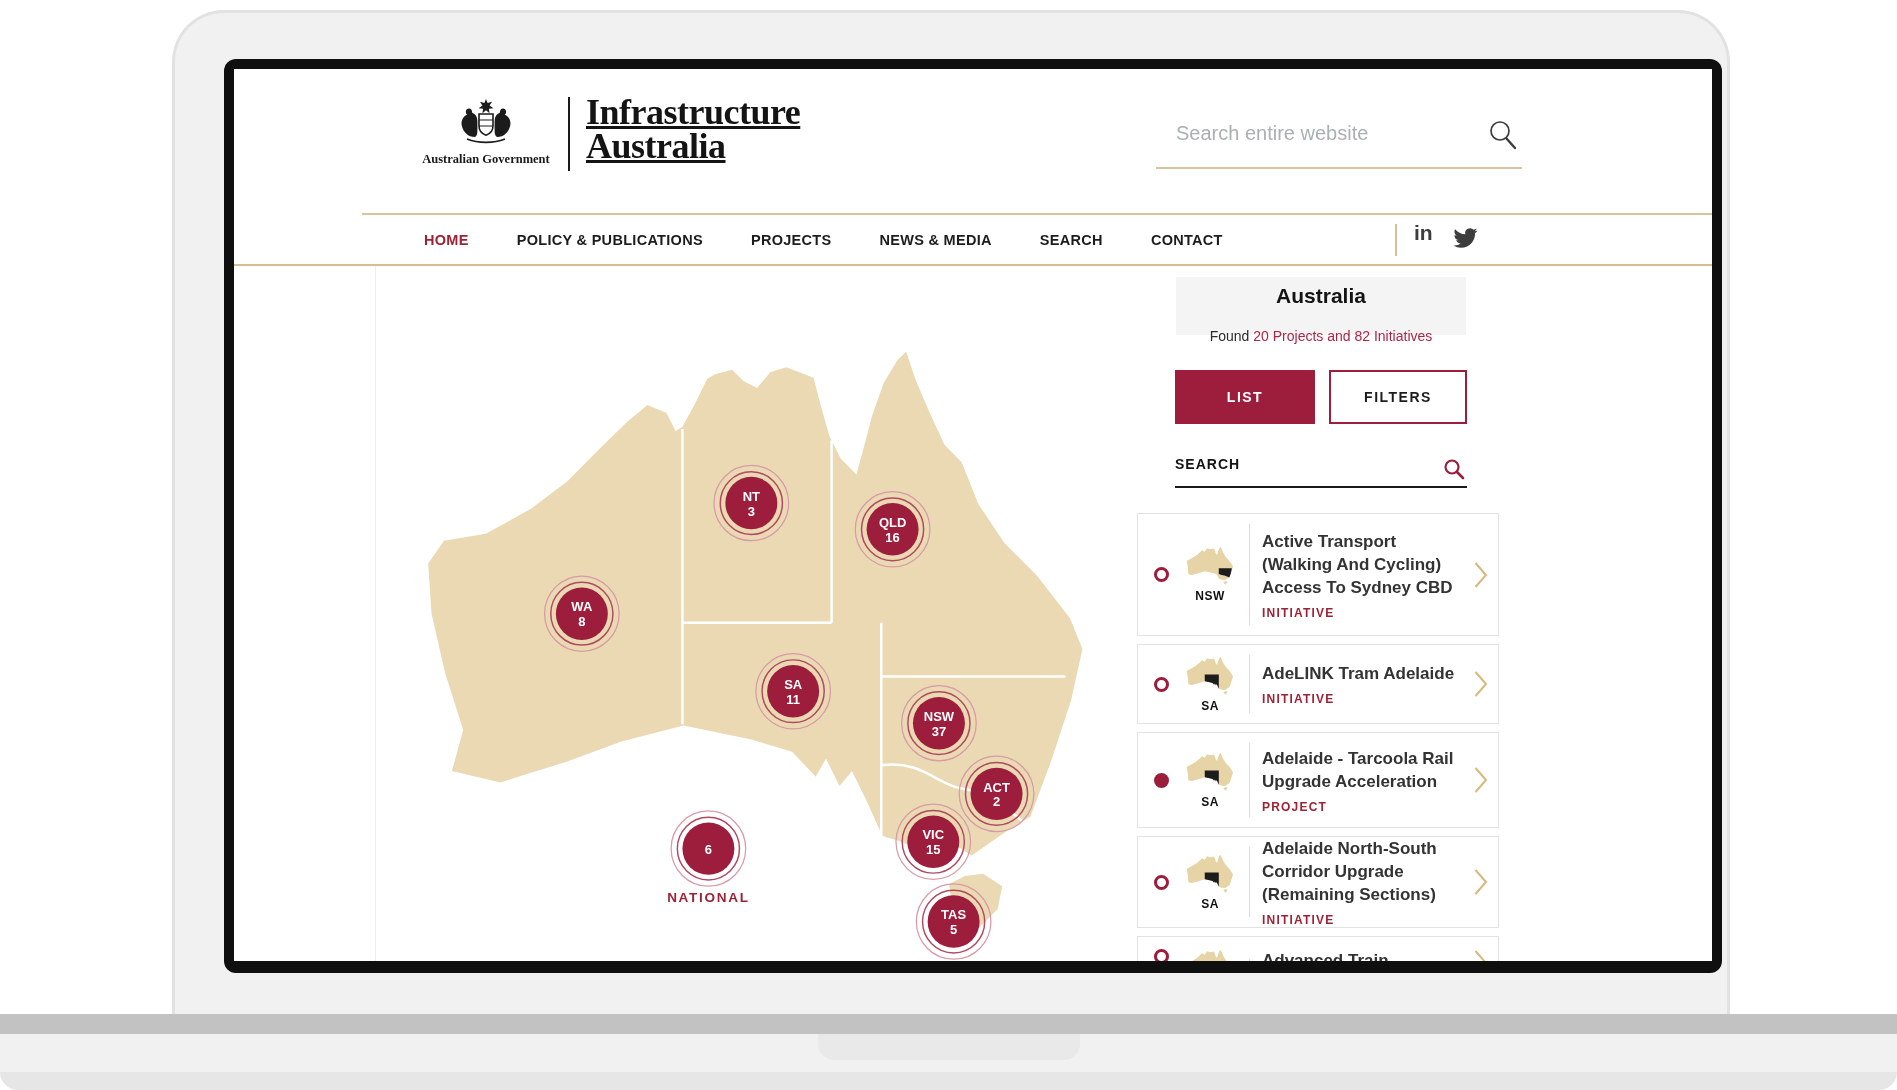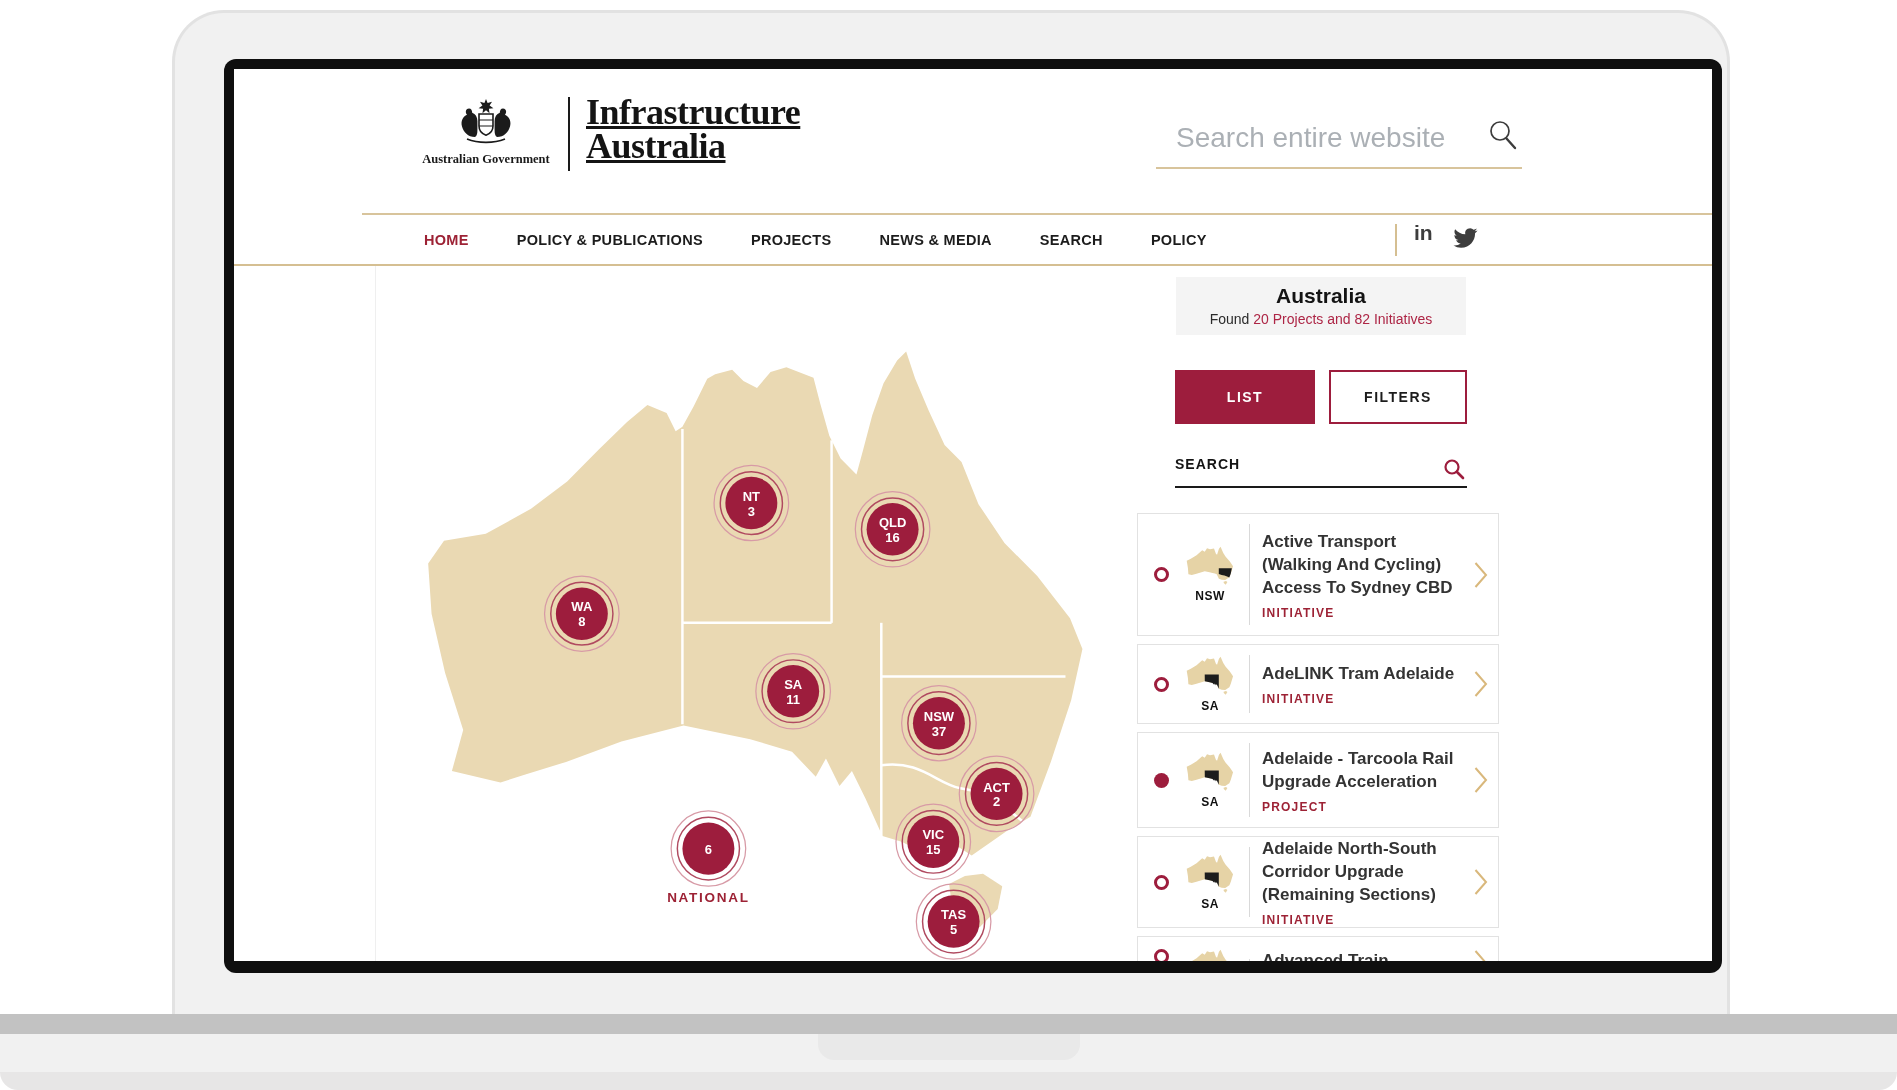--- a/index.html
+++ b/index.html
@@ -17,21 +17,21 @@
   .notch{position:absolute;left:calc(50% - 131px);top:0;width:262px;height:26px;background:#e9e9e9;border-radius:0 0 16px 16px;}
   .base-edge{position:absolute;left:0;top:1072px;width:1897px;height:18px;background:#e7e6e6;border-radius:0 0 18px 18px;}
 
   
   .logo-block{position:absolute;left:186px;top:26px;display:flex;align-items:flex-start;}
   .arms-col{display:flex;flex-direction:column;align-items:center;width:132px;}
   .gov-label{font-family:"Liberation Serif",serif;font-weight:700;font-size:12.5px;color:#1a1a1a;margin-top:5px;white-space:nowrap;}
   .logo-divider{width:2px;height:74px;background:#1a1a1a;margin:2px 16px 0 16px;}
   .wordmark{font-family:"Liberation Serif",serif;font-weight:700;font-size:36px;line-height:34px;color:#141414;letter-spacing:-0.5px;margin-top:0px;text-decoration:underline;}
   .search-block{position:absolute;left:922px;top:38px;width:366px;height:62px;border-bottom:2px solid #d8c49c;}
-  .search-block input{position:absolute;left:18px;top:14px;width:300px;border:none;outline:none;font-size:28px;color:#333;font-family:"Liberation Sans",sans-serif;background:transparent;}
+  .search-block input{position:absolute;left:18px;top:14px;width:300px;border:none;outline:none;font-size:20px;color:#333;font-family:"Liberation Sans",sans-serif;background:transparent;}
   .search-block input::placeholder{color:#abb0b5;}
   .hdr-mag{position:absolute;right:4px;top:12px;}
 
   
   .navbar{position:absolute;left:0;top:144px;right:0;height:53px;padding-left:24px;}
   .navbar .topline{position:absolute;left:128px;right:0;top:0;height:2px;background:#d8c49c;}
   .navbar .bottomline{position:absolute;left:0;right:0;bottom:0;height:2px;background:#d5bf92;}
   .nav-list{position:absolute;left:190px;top:0;height:100%;display:flex;align-items:center;gap:48px;}
   .nav-item{font-size:14.5px;font-weight:700;letter-spacing:0.3px;color:#1c1c1c;cursor:pointer;white-space:nowrap;}
   .nav-item.active{color:#9d2235;}
@@ -45,21 +45,21 @@
   .map-svg{position:absolute;left:42px;top:74px;overflow:visible;}
   .map-svg text{font-family:"Liberation Sans",sans-serif;}
   .bubble-state,.bubble-count{fill:#fff;font-size:11.5px;font-weight:600;text-anchor:middle;}
   .bubble-label{fill:#9d2235;font-size:12px;font-weight:600;letter-spacing:1.5px;text-anchor:middle;}
   .map-bubble{cursor:pointer;}
 
   
   .sidebar{position:absolute;left:903px;top:0;width:375px;bottom:0;}
   .sb-header{position:absolute;left:39px;top:11px;width:290px;height:58px;background:#f4f4f4;text-align:center;}
   .sb-title{font-size:21px;font-weight:700;color:#141414;margin-top:7px;}
-  .sb-found{font-size:14px;color:#2b2b2b;margin-top:3px;}
+  .sb-found{font-size:14px;color:#2b2b2b;margin-top:20px;}
   .sb-found .link{color:#ad2545;cursor:pointer;}
   .btn{position:absolute;top:104px;height:54px;display:flex;align-items:center;justify-content:center;
        font-size:14px;font-weight:700;letter-spacing:1.5px;cursor:pointer;}
   .btn-list{left:38px;width:140px;background:#9d1d3d;color:#fff;}
   .btn-filters{left:192px;width:138px;background:#fff;border:2px solid #9d1d3d;color:#1c1c1c;}
   .sb-search{position:absolute;left:38px;top:186px;width:292px;height:36px;border-bottom:2px solid #1a1a1a;}
   .sb-search-label{position:absolute;left:0;top:4px;font-size:14px;font-weight:700;letter-spacing:1px;color:#141414;}
   .sb-search input{position:absolute;left:70px;top:2px;width:180px;border:none;outline:none;background:transparent;font-size:14px;}
   .sb-mag{position:absolute;right:2px;top:6px;cursor:pointer;}
   .result-list{position:absolute;left:0;top:247px;width:362px;}
@@ -119,21 +119,21 @@
 
         <div class="navbar">
           <div class="topline"></div>
           <div class="bottomline"></div>
           <div class="nav-list">
             <span class="nav-item active">HOME</span>
             <span class="nav-item">POLICY &amp; PUBLICATIONS</span>
             <span class="nav-item">PROJECTS</span>
             <span class="nav-item">NEWS &amp; MEDIA</span>
             <span class="nav-item">SEARCH</span>
-            <span class="nav-item">POLICY</span>
+            <span class="nav-item">CONTACT</span>
           </div>
           <div class="social-divider"></div>
           <span class="social-li">in</span>
           <svg class="social-tw" width="27" height="24" viewBox="0 0 24 24">
             <path fill="#3d3d3d" d="M23.953 4.57a10 10 0 01-2.825.775 4.958 4.958 0 002.163-2.723c-.951.555-2.005.959-3.127 1.184a4.92 4.92 0 00-8.384 4.482C7.69 8.095 4.067 6.13 1.64 3.162a4.822 4.822 0 00-.666 2.475c0 1.71.87 3.213 2.188 4.096a4.904 4.904 0 01-2.228-.616v.06a4.923 4.923 0 003.946 4.827 4.996 4.996 0 01-2.212.085 4.936 4.936 0 004.604 3.417 9.867 9.867 0 01-6.102 2.105c-.39 0-.779-.023-1.17-.067a13.995 13.995 0 007.557 2.209c9.053 0 13.998-7.496 13.998-13.985 0-.21 0-.42-.015-.63A9.935 9.935 0 0024 4.59z"></path>
           </svg>
         </div>
 
         <div class="content">
 

